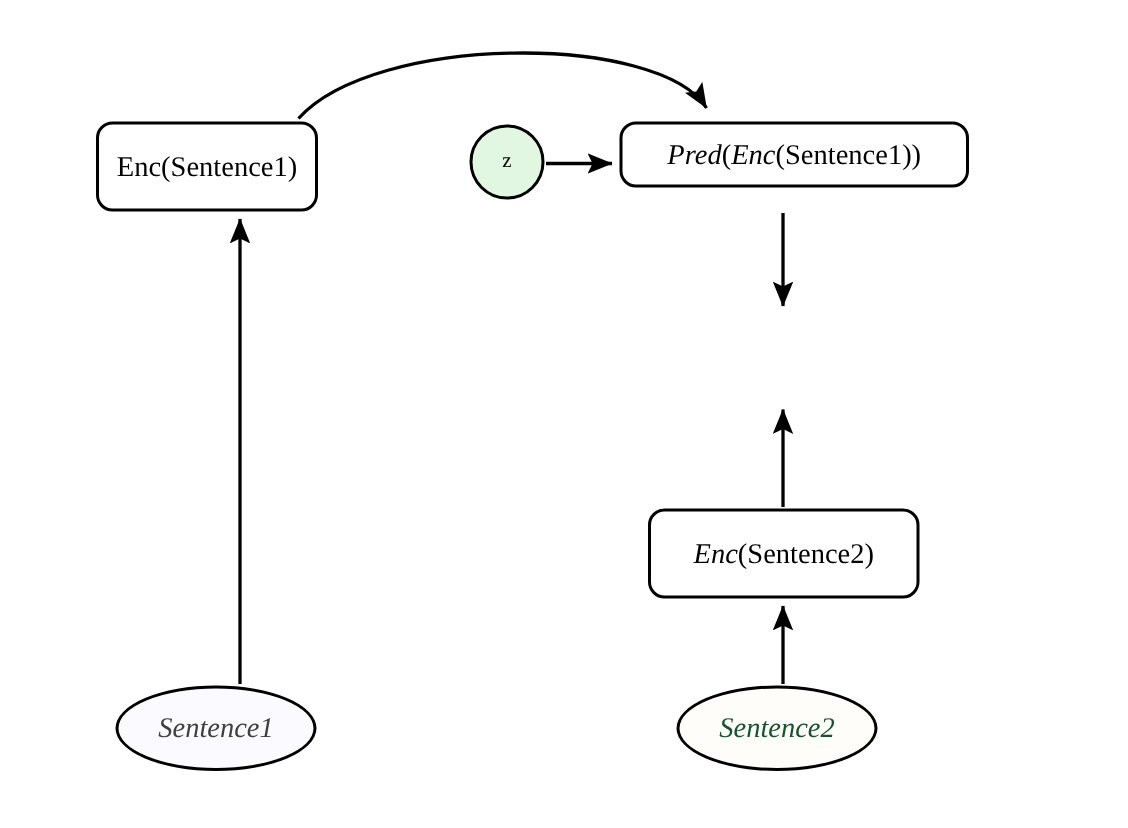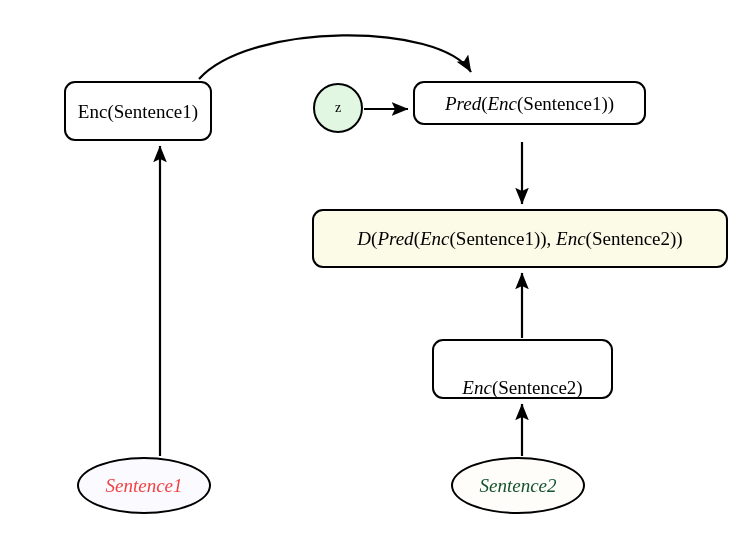--- a/index.html
+++ b/index.html
@@ -74,21 +74,21 @@
     font-size: 14px;
     color: #000000;
     line-height: 1;
   }
 
   
   #node-enc-sentence1   { left: 64px;  top: 81px;  width: 148px; height: 60px; }
   #node-z               { left: 313px; top: 83px;  width: 50px;  height: 50px; }
   #node-pred            { left: 413px; top: 81px;  width: 233px; height: 44px; }
   #node-loss            { left: 312px; top: 209px; width: 416px; height: 59px; }
-  #node-enc-sentence2   { left: 432px; top: 339px; width: 181px; height: 60px; align-items: flex-end; }
+  #node-enc-sentence2   { left: 432px; top: 339px; width: 181px; height: 60px; }
   #node-sentence1       { left: 77px;  top: 457px; width: 134px; height: 57px; }
   #node-sentence2       { left: 451px; top: 457px; width: 134px; height: 57px; }
 </style>
 </head>
 <body>
 
 <div id="diagram-root">
 
   <svg id="edges-layer" viewBox="0 0 752 552" width="752" height="552" xmlns="http://www.w3.org/2000/svg">
     <defs>
@@ -117,33 +117,28 @@
   <div class="node circle-node" id="node-z">
     <span class="circle-label">z</span>
   </div>
 
   <div class="node box" id="node-pred">
     <span class="box-label">
       <i>Pred</i><span>(</span><i>Enc</i><span>(Sentence1))</span>
     </span>
   </div>
 
-  <div class="node box box-yellow" id="node-loss">
-    <span class="box-label">
-      <i>D</i><span>(</span><i>Pred</i><span>(</span><i>Enc</i><span>(Sentence1)), </span><i>Enc</i><span>(Sentence2))</span>
-    </span>
-  </div>
 
   <div class="node box" id="node-enc-sentence2">
     <span class="box-label">
       <i>Enc</i><span>(Sentence2)</span>
     </span>
   </div>
 
   <div class="node ellipse ellipse-s1" id="node-sentence1">
-    <span class="ellipse-label" style="color:#ef4444;">Sentence1</span>
+    <span class="ellipse-label" style="color:#404040;">Sentence1</span>
   </div>
 
   <div class="node ellipse ellipse-s2" id="node-sentence2">
     <span class="ellipse-label" style="color:#14532d;">Sentence2</span>
   </div>
 
 </div>
 
 </body></html>

